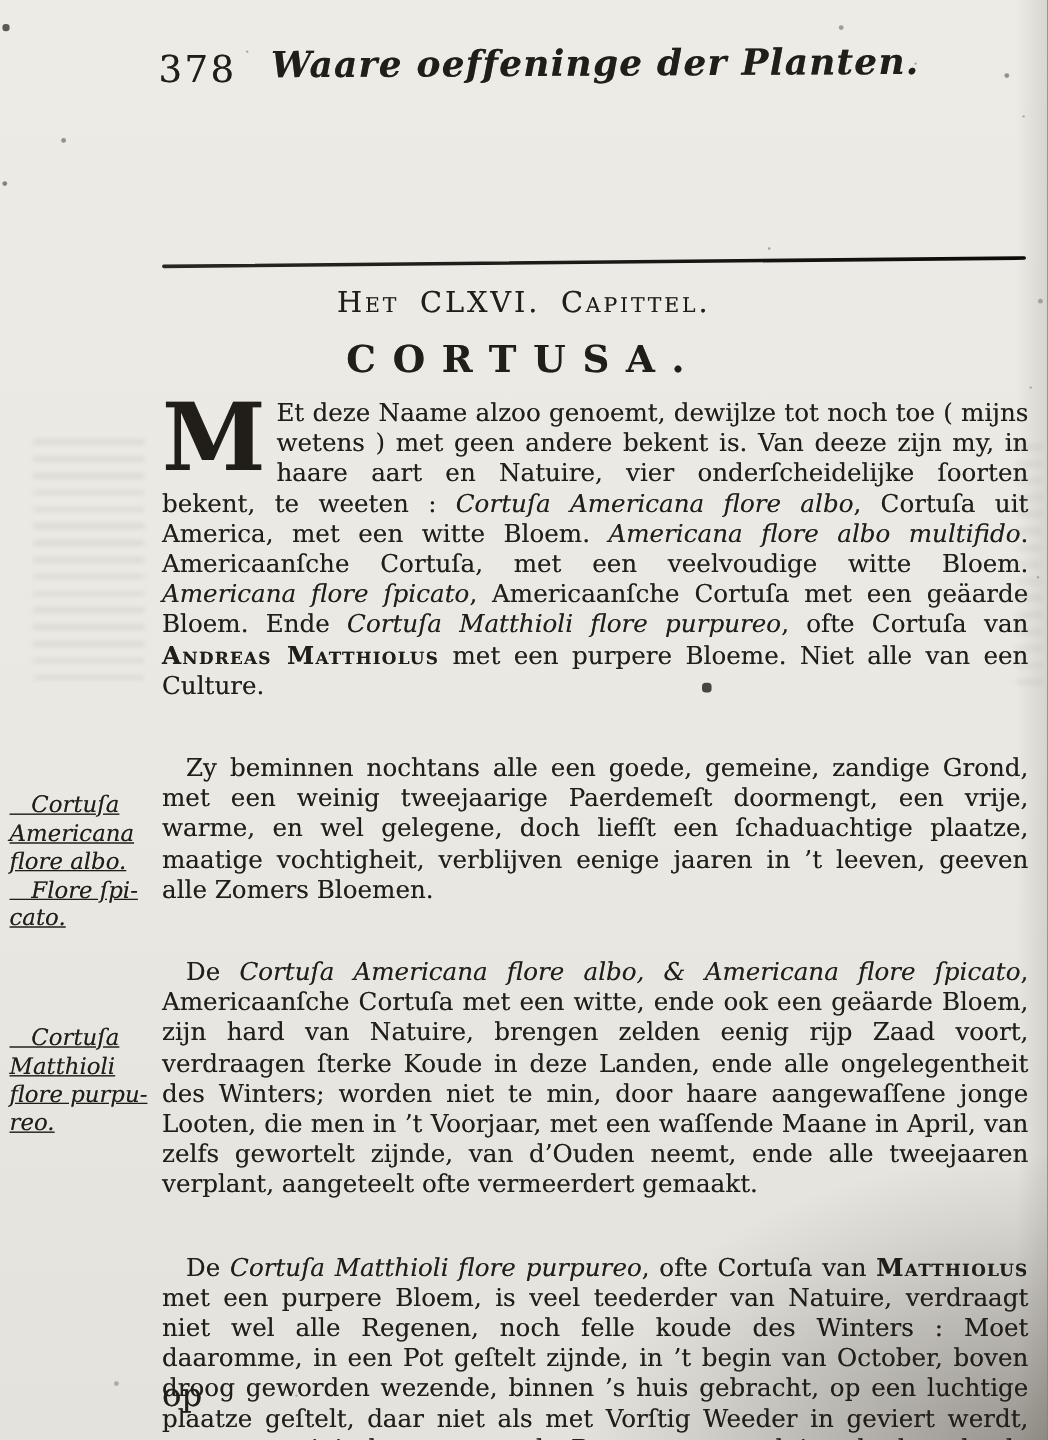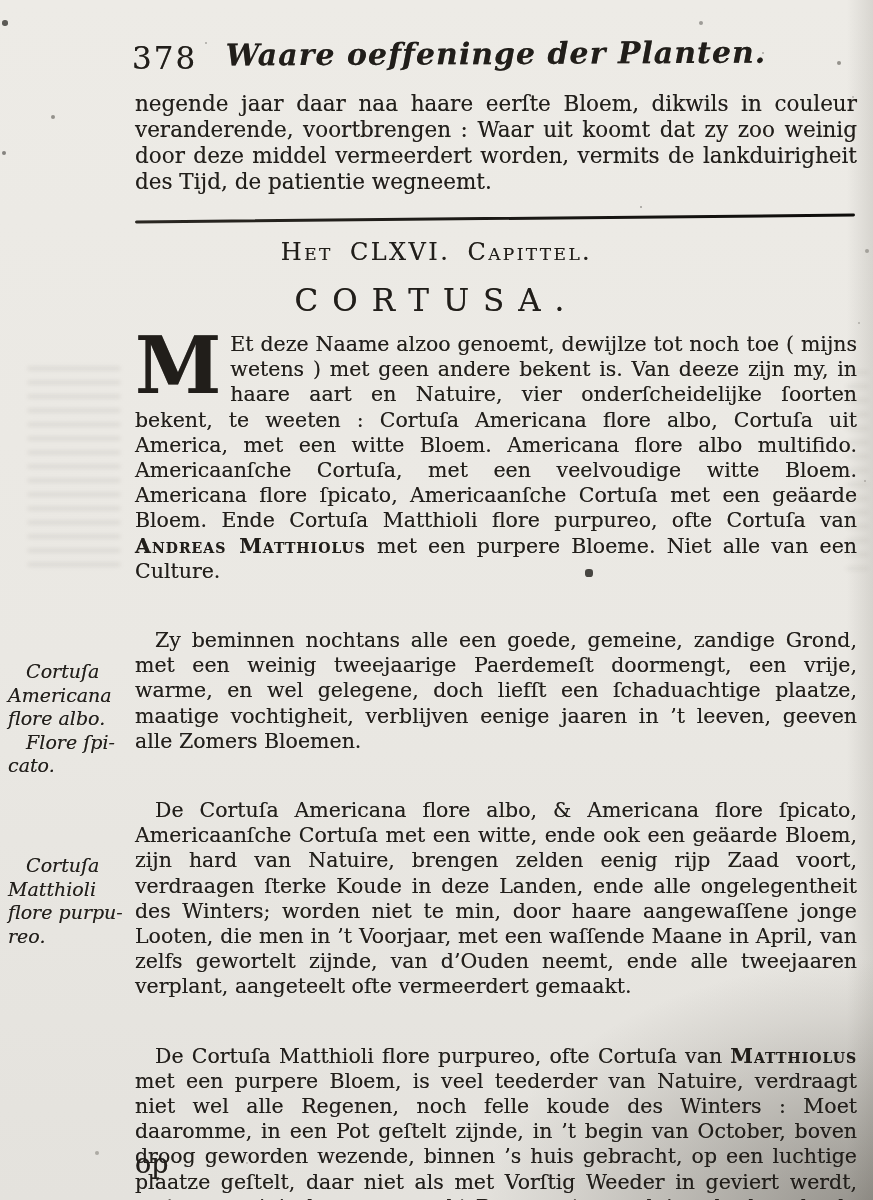--- a/index.html
+++ b/index.html
@@ -39,42 +39,43 @@
   }
   .chapheading{
     position:absolute;left:0;top:238px;width:873px;
     text-align:center;
     font-variant-caps:small-caps;
     font-size:24px;letter-spacing:0.1em;word-spacing:0.3em;
   }
   .chaptitle{
     position:absolute;left:0;top:282px;width:873px;
     text-align:center;
-    font-size:31px;letter-spacing:0.45em;font-weight:400;
+    font-size:31px;letter-spacing:0.45em;font-weight:700;
   }
   .bodycol{
     position:absolute;left:135px;top:332px;width:722px;
     font-size:20.5px;line-height:25.2px;text-align:justify;
   }
   .bodypara{margin:0;}
   .bodypara.indent{text-indent:20px;margin-top:44px;}
   .dropcap{
     float:left;
     font-size:78px;line-height:62px;
     font-weight:bold;
     padding:3px 9px 0 0;
   }
-  .run-italic{}
+  .run-italic{font-style:italic;}
   .run-smallcaps{font-variant-caps:small-caps;letter-spacing:0.05em;font-weight:bold;}
   .marginnote{
     position:absolute;left:8px;width:124px;
     font-style:italic;
     font-size:19px;line-height:23.5px;
     white-space:pre-line;
     text-align:left;
+    text-decoration:underline;
   }
   .note1{top:660px;}
   .note2{top:854px;}
   .catchword{
     position:absolute;left:135px;top:1148px;width:722px;
     text-align:left;font-size:27px;
   }
   
   .specks{
     position:absolute;left:0;top:0;width:2px;height:2px;border-radius:50%;
@@ -108,21 +109,20 @@
 </style>
 </head>
 <body>
 
 <div class="page">
 
   <div class="pagenum">378</div>
 
   <div class="runhead">Waare oeffeninge der Planten.</div>
 
-  <div class="intro">negende jaar daar naa haare eerſte Bloem, dikwils in couleur veranderende, voortbrengen : Waar uit koomt dat zy zoo weinig door deze middel vermeerdert worden, vermits de lankduirigheit des Tijd, de patientie wegneemt.</div>
 
   <div class="rule"></div>
 
   <div class="chapheading">Het CLXVI. Capittel.</div>
 
   <div class="chaptitle">CORTUSA.</div>
 
   <div class="bodycol">
     <p class="bodypara">
       <span class="dropcap">M</span><span><span class="run-regular">Et deze Naame alzoo genoemt, dewijlze tot noch toe ( mijns wetens ) met geen andere bekent is. Van deeze zijn my, in haare aart en Natuire, vier onderſcheidelijke ſoorten bekent, te weeten : </span><span class="run-italic">Cortuſa Americana flore albo</span><span class="run-regular">, Cortuſa uit America, met een witte Bloem. </span><span class="run-italic">Americana flore albo multifido</span><span class="run-regular">. Americaanſche Cortuſa, met een veelvoudige witte Bloem. </span><span class="run-italic">Americana flore ſpicato</span><span class="run-regular">, Americaanſche Cortuſa met een geäarde Bloem. Ende </span><span class="run-italic">Cortuſa Matthioli flore purpureo</span><span class="run-regular">, ofte Cortuſa van </span><span class="run-smallcaps">Andreas Matthiolus</span><span class="run-regular"> met een purpere Bloeme. Niet alle van een Culture.</span></span>

